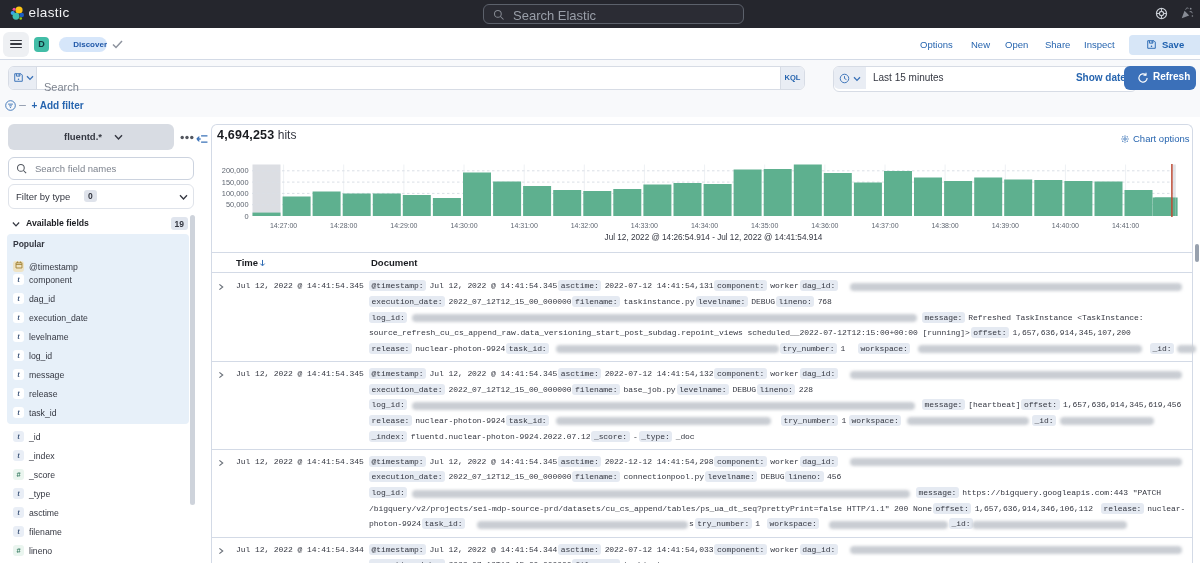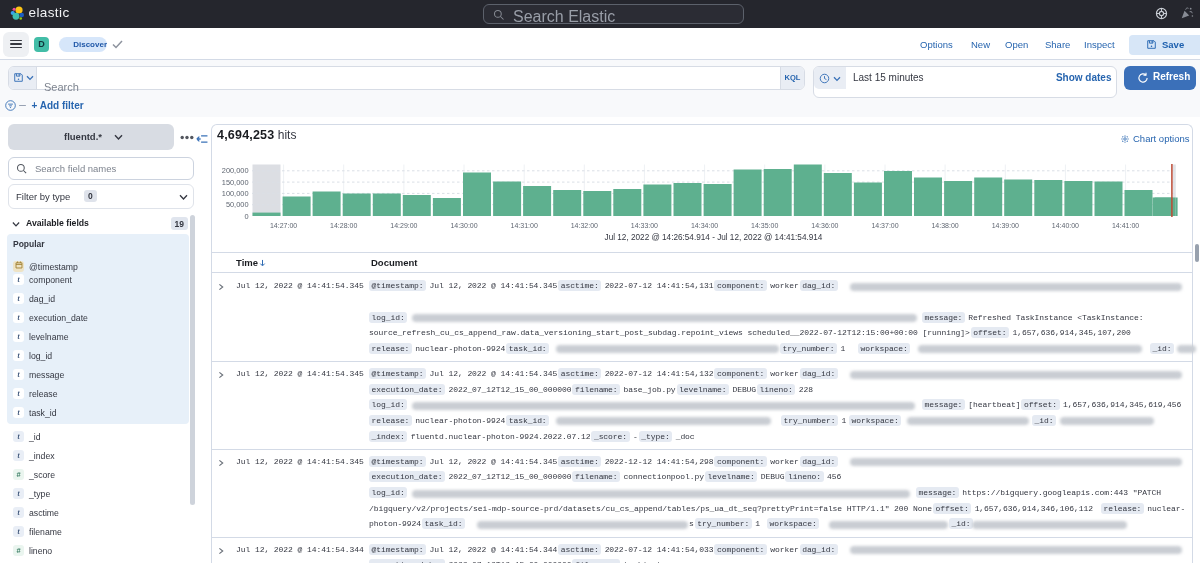--- a/index.html
+++ b/index.html
@@ -2,36 +2,36 @@
 <html><head><meta charset="utf-8"><style>
 *{margin:0;padding:0;box-sizing:border-box}
 html,body{width:1200px;height:563px;overflow:hidden;background:#fff;
  font-family:"Liberation Sans",sans-serif;-webkit-font-smoothing:antialiased}
 #root{position:absolute;left:0;top:0;width:1200px;height:563px}
 .abs,.bl{position:absolute}
 
 .topbar{position:absolute;left:0;top:0;width:1200px;height:28px;background:#25262d}
 .logo-t{position:absolute;left:28.5px;top:4.5px;color:#f2f3f5;font-size:13.5px;letter-spacing:.4px}
 .gsearch{position:absolute;left:483px;top:3.5px;width:261px;height:20px;border:1px solid #5c616b;border-radius:6px;background:#2b2c34}
-.gsearch span{position:absolute;left:29px;top:3px;font-size:16px;color:#999ea8}
+.gsearch span{position:absolute;left:29px;top:3px;font-size:13px;color:#999ea8}
 
 .toolbar{position:absolute;left:0;top:28px;width:1200px;height:32px;background:#fff;border-bottom:1px solid #d3dae6}
 .hambtn{position:absolute;left:3px;top:31.5px;width:26px;height:25px;background:#eef0f3;border-radius:6px}
 .hambtn i{position:absolute;left:7px;width:12px;height:1.4px;background:#36383f;border-radius:1px}
 .dicon{position:absolute;left:34px;top:36.8px;width:15px;height:15px;border-radius:4px;background:#42bda7;color:#10333a;font-weight:700;font-size:9px;text-align:center;line-height:15px}
 .dpill{position:absolute;left:59px;top:36.8px;width:48px;height:15px;border-radius:8px;background:#d6e6fa;color:#2058a8;font-weight:700;font-size:8px;text-align:right;line-height:15px}
 .tlink{position:absolute;top:39px;font-size:9.5px;color:#2765af;font-weight:400}
 .savebtn{position:absolute;left:1129px;top:34.5px;width:71px;height:20.5px;background:#d7e6f7;border-radius:4px 0 0 4px;color:#1c5fae;font-weight:700;font-size:9.5px}
 
 .qbar{position:absolute;left:0;top:60px;width:1200px;height:57px;background:#f8f9fb}
 .qinput{position:absolute;left:8px;top:66px;width:797px;height:24px;background:#fff;border:1px solid #d7dce5;border-radius:6px}
 .qprep{position:absolute;left:0;top:0;width:28px;height:22px;background:#e9edf4;border-radius:5px 0 0 5px;border-right:1px solid #d7dce5}
 .kql{position:absolute;right:0;top:0;width:24px;height:22px;background:#e9edf4;border-radius:0 5px 5px 0;border-left:1px solid #d7dce5;color:#2765af;font-weight:700;font-size:7.5px;text-align:center;line-height:22px}
 .qph{position:absolute;left:35px;top:14px;font-size:11px;color:#7d838e}
-.dbox{position:absolute;left:813px;top:66px;width:304px;height:32px;background:#fff;border:1px solid #d7dce5;border-radius:6px}
+.dbox{position:absolute;left:833px;top:66px;width:304px;height:26px;background:#fff;border:1px solid #d7dce5;border-radius:6px}
 .dprep{position:absolute;left:0;top:0;width:32px;height:22px;background:#e9edf4;border-radius:5px 0 0 5px}
 .l15{position:absolute;left:39px;top:5px;font-size:10px;color:#343741}
 .showd{position:absolute;right:4.5px;top:5px;font-size:10px;font-weight:700;color:#2765af}
 .refresh{position:absolute;left:1124px;top:66px;width:72px;height:24px;background:#3b70b9;border-radius:6px;color:#fff;font-weight:700;font-size:10px}
 .addf{position:absolute;left:31.5px;top:99.5px;font-size:10px;font-weight:700;color:#2765af}
 
 .ipbtn{position:absolute;left:8px;top:124px;width:166px;height:26px;background:#d8dce3;border-radius:6px;text-align:center;font-size:9.5px;font-weight:700;color:#343741;line-height:26px;padding-right:16px}
 .fsearch{position:absolute;left:8px;top:157px;width:186px;height:23px;background:#fff;border:1px solid #ccd3df;border-radius:6px}
 .ftype{position:absolute;left:8px;top:184px;width:186px;height:25px;background:#fff;border:1px solid #dfe3ea;border-radius:6px}
 .avf{position:absolute;left:12px;top:218px;width:182px;height:14px}
@@ -315,20 +315,21 @@
     </svg>
 <div class="tcell" style="top:456.8px">Jul 12, 2022 @ 14:41:54.345</div>
 <svg class="chev" style="top:458.8px" width="8" height="8" viewBox="0 0 8 8">
       <path d="M2.4 1.4 L5.7 4 L2.4 6.6" fill="none" stroke="#6a7079" stroke-width="1.15"></path>
     </svg>
 <div class="tcell" style="top:544.8px">Jul 12, 2022 @ 14:41:54.344</div>
 <svg class="chev" style="top:546.8px" width="8" height="8" viewBox="0 0 8 8">
       <path d="M2.4 1.4 L5.7 4 L2.4 6.6" fill="none" stroke="#6a7079" stroke-width="1.15"></path>
     </svg>
 <div class="dl" style="top:281.2px"><span class="k">@timestamp:</span><span class="v">Jul 12, 2022 @ 14:41:54.345</span><span class="k">asctime:</span><span class="v">2022-07-12 14:41:54,131</span><span class="k">component:</span><span class="v">worker</span><span class="k">dag_id:</span><span class="bl" style="left:481px;width:332px"></span></div>
+<div class="dl" style="top:296.8px"><span class="k">execution_date:</span><span class="v">2022_07_12T12_15_00_000000</span><span class="k">filename:</span><span class="v">taskinstance.py</span><span class="k">levelname:</span><span class="v">DEBUG</span><span class="k">lineno:</span><span class="v">768</span></div>
 <div class="dl" style="top:312.5px"><span class="k">log_id:</span><span class="bl" style="left:43px;width:505px"></span><span class="abs" style="left:553px"><span class="k">message:</span><span class="v">Refreshed TaskInstance &lt;TaskInstance:</span></span></div>
 <div class="dl" style="top:328.1px"><span class="v">source_refresh_cu_cs_append_raw.data_versioning_start_post_subdag.repoint_views scheduled__2022-07-12T12:15:00+00:00 [running]&gt;</span><span class="k">offset:</span><span class="v">1,657,636,914,345,107,200</span></div>
 <div class="dl" style="top:343.8px"><span class="k">release:</span><span class="v">nuclear-photon-9924</span><span class="k">task_id:</span><span class="bl" style="left:187px;width:223px"></span><span class="abs" style="left:411px"><span class="k">try_number:</span><span class="v">1</span></span><span class="abs" style="left:489px"><span class="k">workspace:</span></span><span class="bl" style="left:549px;width:224px"></span><span class="abs" style="left:781px"><span class="k">_id:</span></span><span class="bl" style="left:808px;width:19px"></span></div>
 <div class="dl" style="top:369.0px"><span class="k">@timestamp:</span><span class="v">Jul 12, 2022 @ 14:41:54.345</span><span class="k">asctime:</span><span class="v">2022-07-12 14:41:54,132</span><span class="k">component:</span><span class="v">worker</span><span class="k">dag_id:</span><span class="bl" style="left:481px;width:332px"></span></div>
 <div class="dl" style="top:384.6px"><span class="k">execution_date:</span><span class="v">2022_07_12T12_15_00_000000</span><span class="k">filename:</span><span class="v">base_job.py</span><span class="k">levelname:</span><span class="v">DEBUG</span><span class="k">lineno:</span><span class="v">228</span></div>
 <div class="dl" style="top:400.3px"><span class="k">log_id:</span><span class="bl" style="left:43px;width:503px"></span><span class="abs" style="left:553px"><span class="k">message:</span><span class="v">[heartbeat]</span><span class="k">offset:</span><span class="v">1,657,636,914,345,619,456</span></span></div>
 <div class="dl" style="top:415.9px"><span class="k">release:</span><span class="v">nuclear-photon-9924</span><span class="k">task_id:</span><span class="bl" style="left:187px;width:215px"></span><span class="abs" style="left:412px"><span class="k">try_number:</span><span class="v">1</span></span><span class="abs" style="left:480px"><span class="k">workspace:</span></span><span class="bl" style="left:538px;width:122px"></span><span class="abs" style="left:663px"><span class="k">_id:</span></span><span class="bl" style="left:691px;width:94px"></span></div>
 <div class="dl" style="top:431.6px"><span class="k">_index:</span><span class="v">fluentd.nuclear-photon-9924.2022.07.12</span><span class="k">_score:</span><span class="v">-</span><span class="k">_type:</span><span class="v">_doc</span></div>
 <div class="dl" style="top:456.8px"><span class="k">@timestamp:</span><span class="v">Jul 12, 2022 @ 14:41:54.345</span><span class="k">asctime:</span><span class="v">2022-12-12 14:41:54,298</span><span class="k">component:</span><span class="v">worker</span><span class="k">dag_id:</span><span class="bl" style="left:481px;width:332px"></span></div>
 <div class="dl" style="top:472.4px"><span class="k">execution_date:</span><span class="v">2022_07_12T12_15_00_000000</span><span class="k">filename:</span><span class="v">connectionpool.py</span><span class="k">levelname:</span><span class="v">DEBUG</span><span class="k">lineno:</span><span class="v">456</span></div>

